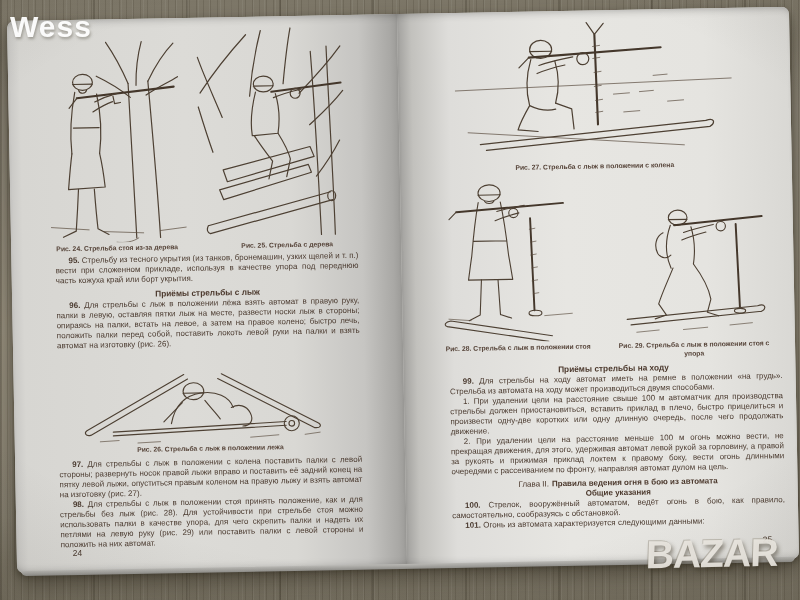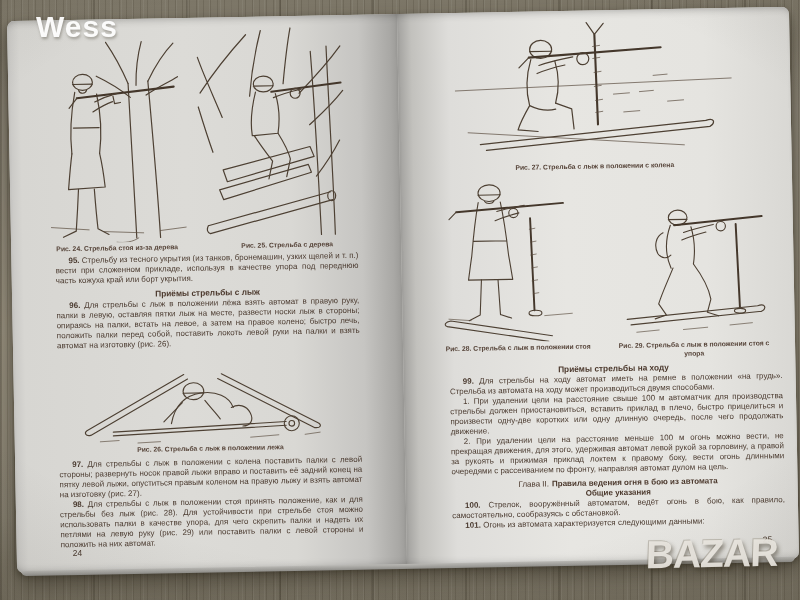--- a/index.html
+++ b/index.html
@@ -38,21 +38,21 @@
   .rflow{position:absolute;left:46px;top:364px;width:333px;font-size:8px;line-height:10px;text-align:justify;color:#4b3b30;}
   .rflow p{margin:0;text-indent:13px;}
   .rflow .chap{text-align:center;text-indent:0;margin-top:4px;color:#4a372b;}
   .rflow .chap b{margin-left:3px;}
   .rflow .genh{text-align:center;text-indent:0;font-weight:700;color:#4a372b;}
   .fig{position:absolute;}
   .fig svg{display:block;width:100%;height:100%;}
   .ink{fill:none;stroke:#4d4033;stroke-width:1.2;stroke-linecap:round;stroke-linejoin:round;}
   .ink2{fill:none;stroke:#44372b;stroke-width:2.1;stroke-linecap:round;}
   .thin{fill:none;stroke:#5a4c3e;stroke-width:.7;stroke-linecap:round;}
-  .watermark{position:absolute;left:36px;top:10px;z-index:7;font-size:30px;font-weight:700;
+  .watermark{position:absolute;left:10px;top:10px;z-index:7;font-size:30px;font-weight:700;
     color:rgba(255,255,255,.95);text-shadow:1px 2px 3px rgba(110,105,95,.55);letter-spacing:1px;text-align:right;}
   .bazar{position:absolute;left:646px;top:532px;z-index:7;font-size:39px;font-weight:700;
     color:rgba(233,230,223,.92);letter-spacing:-1px;transform:skewX(-3deg) rotate(-1deg);
     text-shadow:2px 3px 4px rgba(55,47,32,.5), -1px -1px 0 rgba(130,120,102,.35);}
 </style>
 </head>
 <body>
 
 <div class="book">
 

